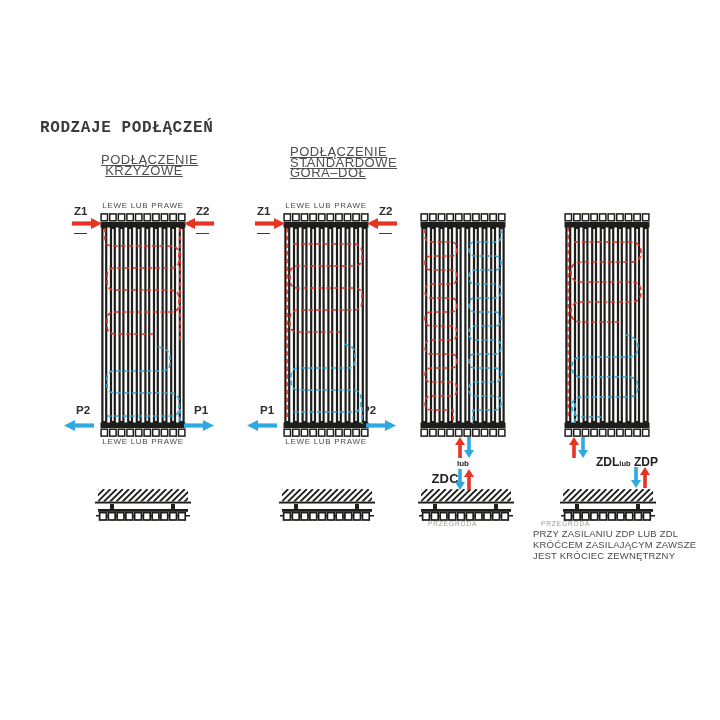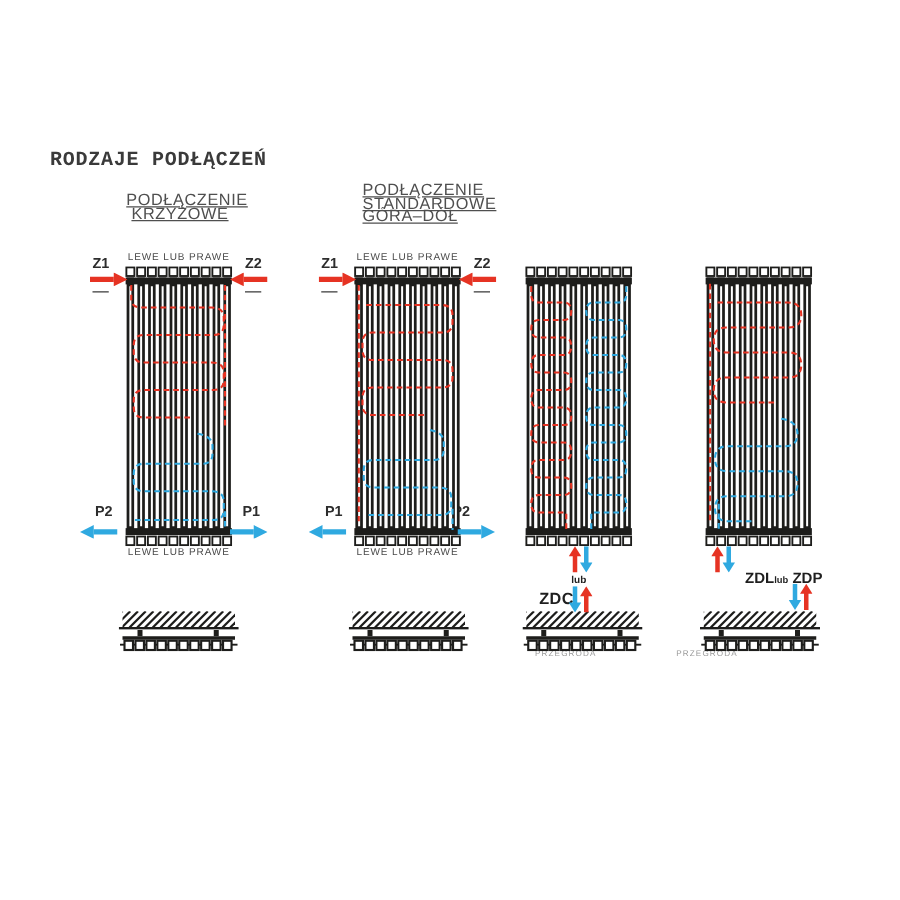--- a/index.html
+++ b/index.html
@@ -48,20 +48,23 @@
   <div class="abs lewe" style="left:276px;top:437px;width:100px;">LEWE LUB PRAWE</div>
 
   <div class="abs lub" style="left:457px;top:459px;">lub</div>
   <div class="abs zdc" style="left:430px;top:471px;width:29px;text-align:right;">ZDC</div>
   <div class="abs przeg" style="left:428px;top:520px;">PRZEGRODA</div>
 
   <div class="abs zdlzdp center" style="left:592px;top:455px;width:70px;">
     <span>ZDL</span><span class="sm">lub</span> <span>ZDP</span>
   </div>
   <div class="abs przeg" style="left:541px;top:520px;">PRZEGRODA</div>
+  <div class="abs note-sm" style="left:533px;top:528px;">PRZY ZASILANIU ZDP LUB ZDL
+KRÓĆCEM ZASILAJĄCYM ZAWSZE
+JEST KRÓCIEC ZEWNĘTRZNY</div>
 
 
   <div id="gfx">
       <svg viewBox="0 0 86 224" width="86" height="224" style="position: absolute; left: 100px; top: 213px;">
         <rect x="1.3" y="9" width="6" height="206" fill="#1d1d1b"></rect>
         <rect x="3.5" y="16" width="1.6" height="192" fill="#fff"></rect>
         <rect x="9.9" y="9" width="6" height="206" fill="#1d1d1b"></rect>
         <rect x="12.1" y="16" width="1.6" height="192" fill="#fff"></rect>
         <rect x="18.5" y="9" width="6" height="206" fill="#1d1d1b"></rect>
         <rect x="20.7" y="16" width="1.6" height="192" fill="#fff"></rect>

